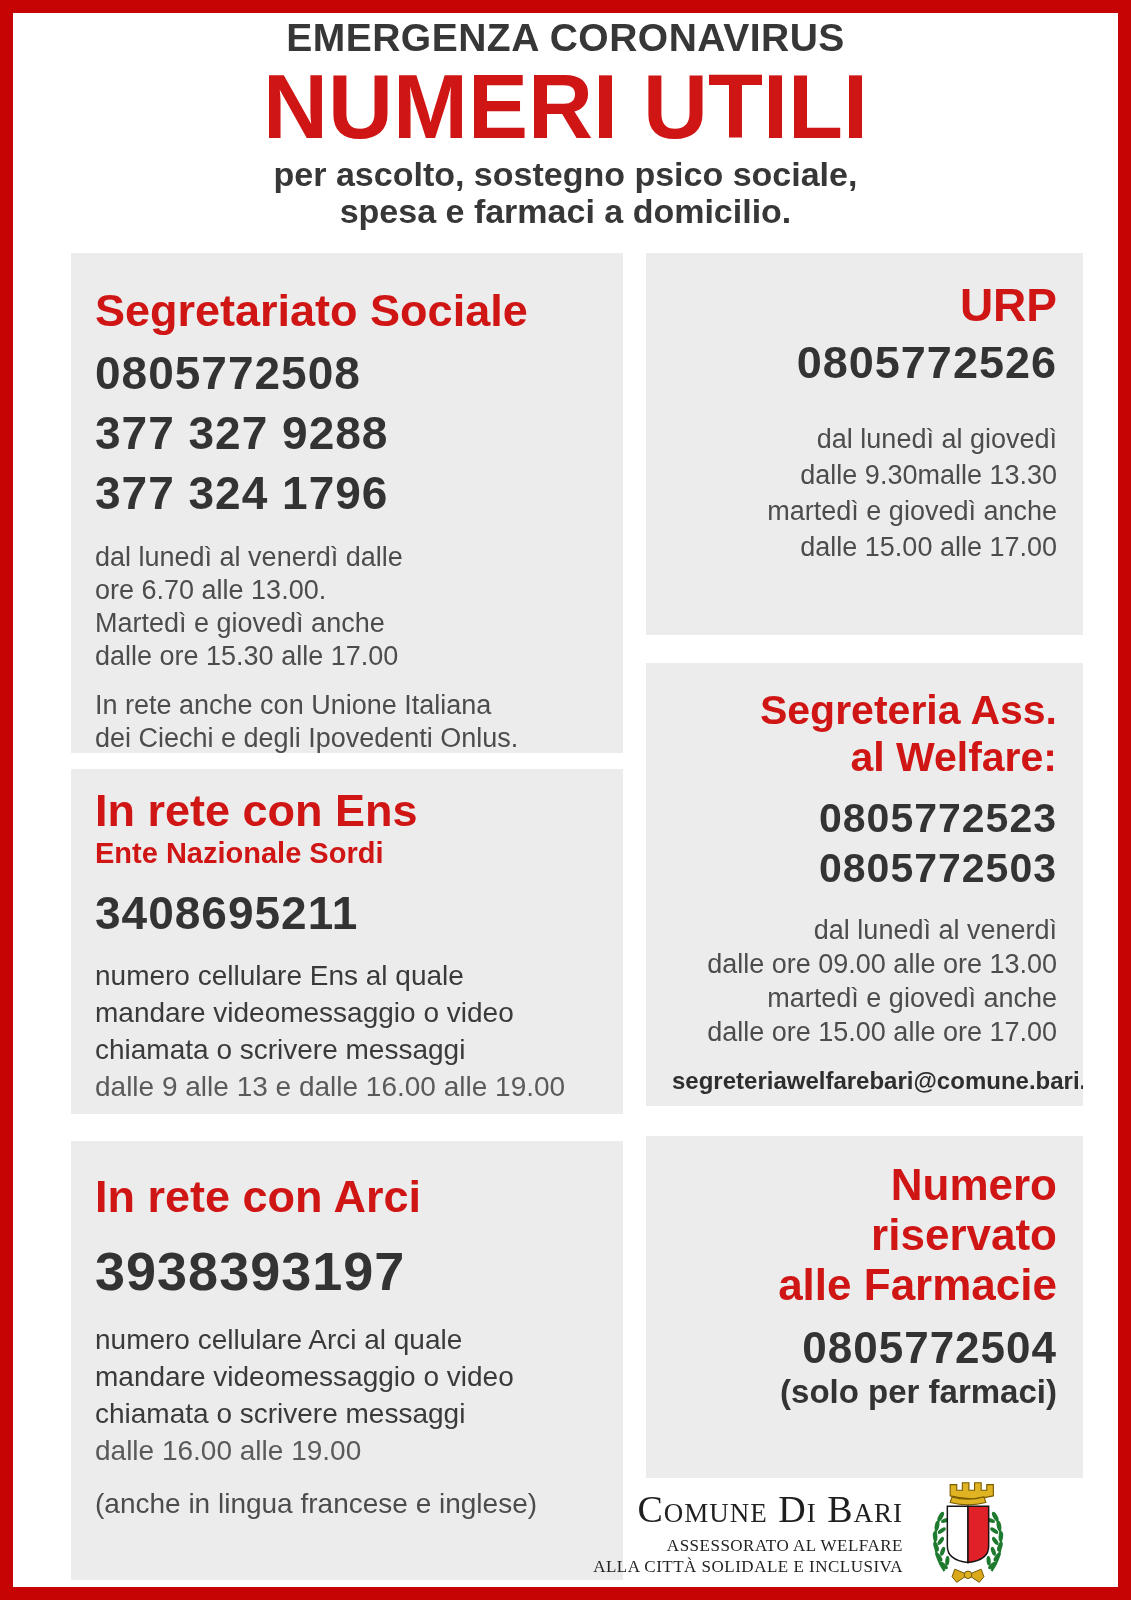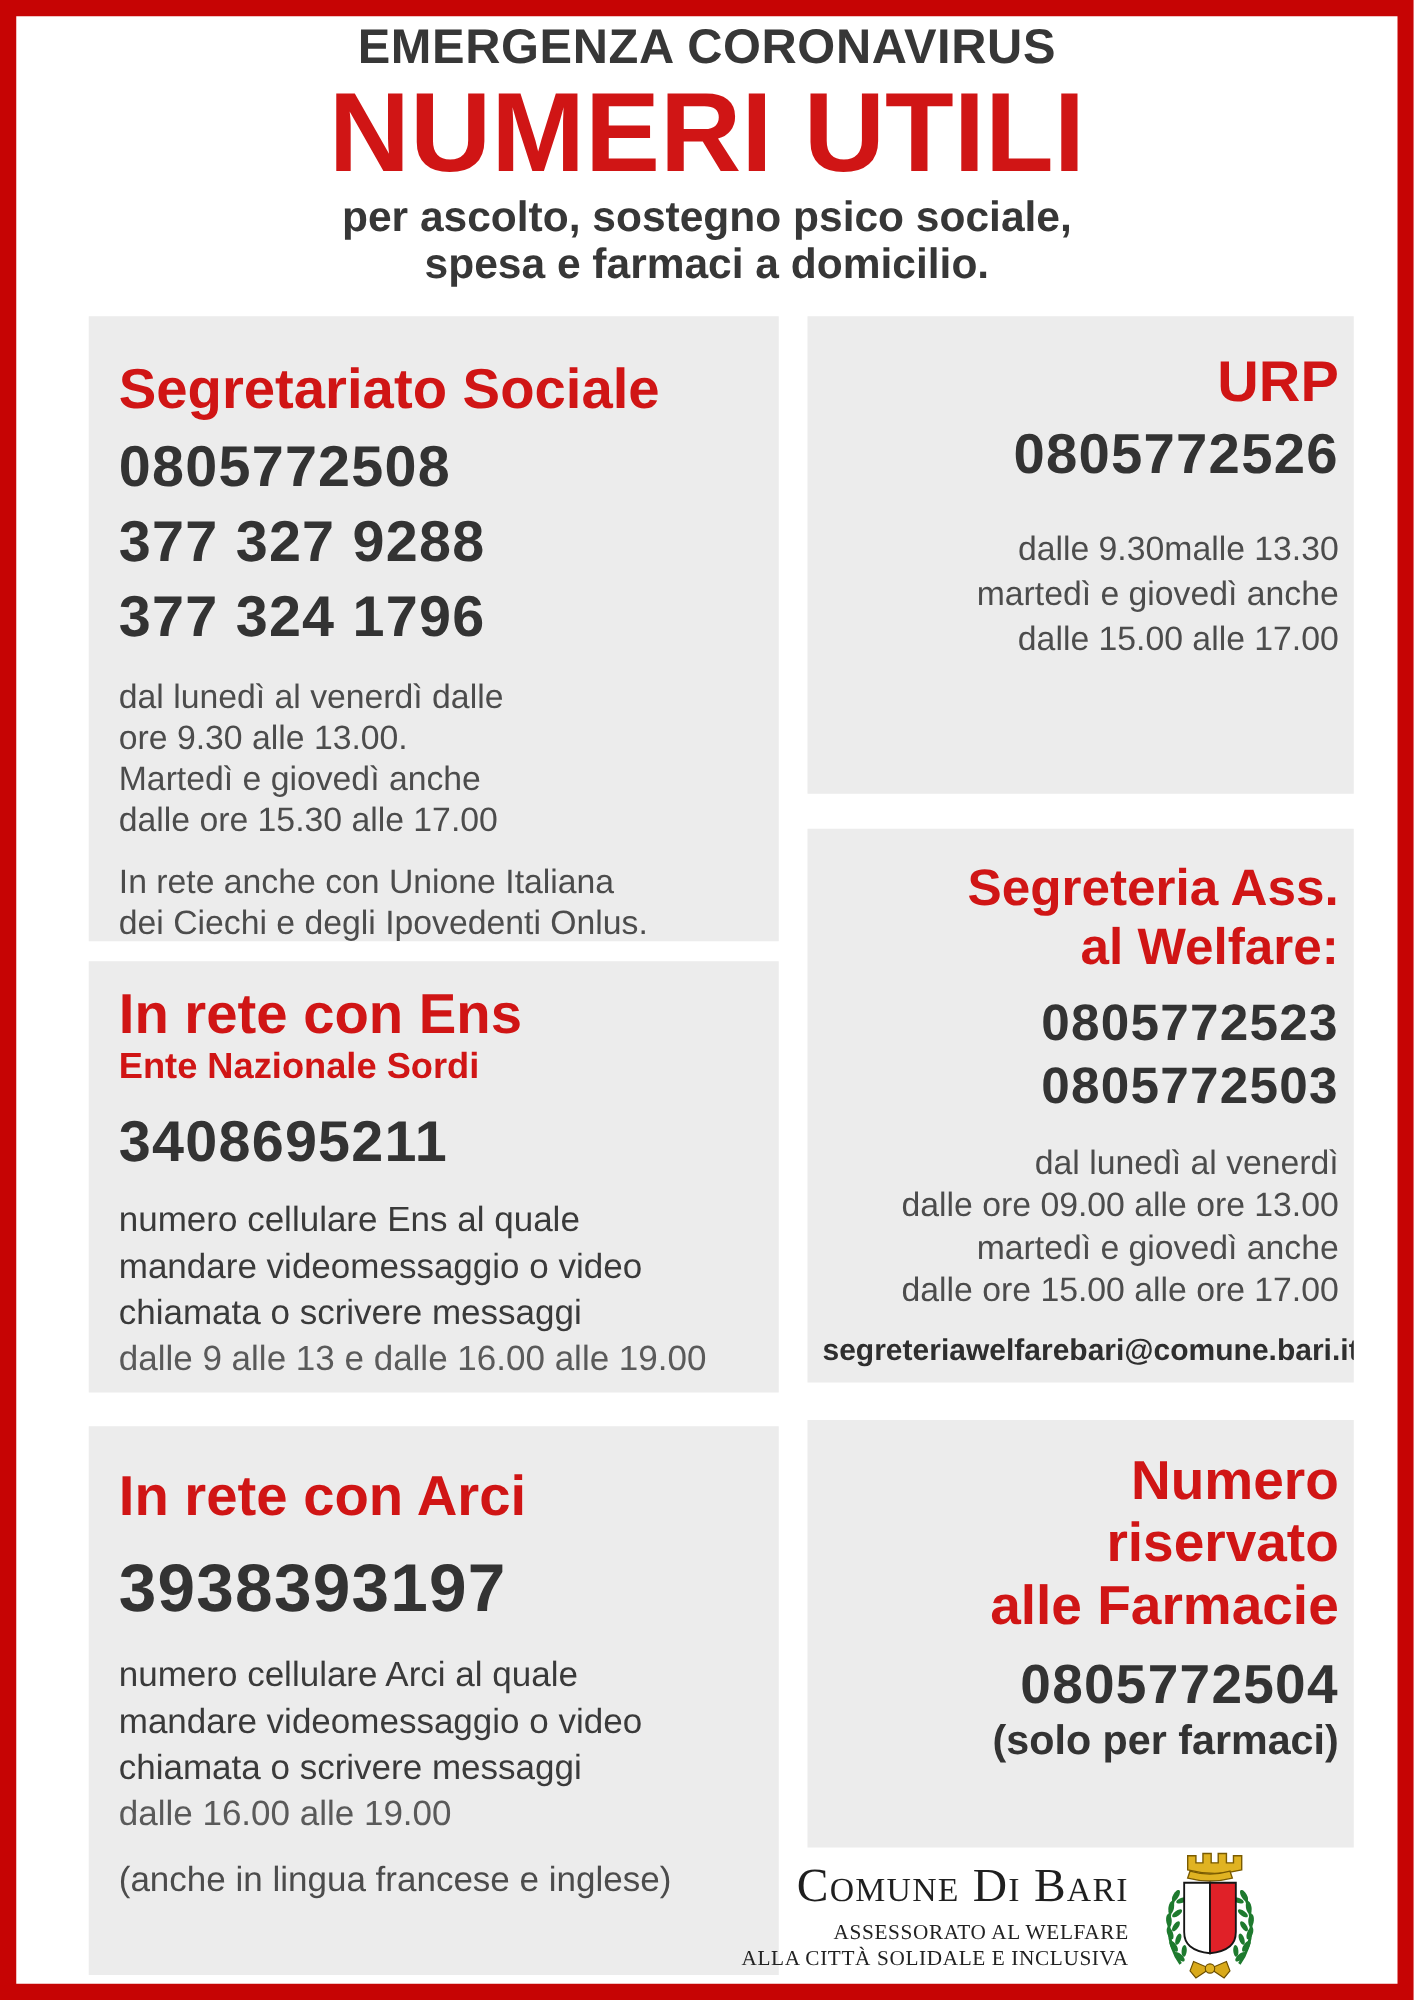--- a/index.html
+++ b/index.html
@@ -16,21 +16,21 @@
   .header{position:absolute;top:4px;left:0;width:1105px;text-align:center;}
   .supertitle{font-size:39px;font-weight:800;color:#373737;letter-spacing:.5px;line-height:1.1;}
   .title{margin:2px 0 0 0;font-size:90px;font-weight:800;color:#d01515;letter-spacing:0;line-height:1.0;}
   .subtitle{margin-top:4px;font-size:34px;font-weight:700;color:#373737;line-height:1.08;}
   
   .col{position:absolute;top:240px;}
   .col-left{left:58px;width:552px;}
   .col-right{left:633px;width:437px;}
   .box{background:#ececec;box-sizing:border-box;overflow:hidden;}
   .col-left .box{padding:0 24px;text-align:left;}
-  .col-right .box{padding:0 12px;text-align:right;}
+  .col-right .box{padding:0 26px;text-align:right;}
   .box-seg{height:500px;margin-bottom:16px;}
   .box-ens{height:345px;margin-bottom:27px;}
   .box-arci{height:439px;}
   .box-urp{height:382px;margin-bottom:28px;}
   .box-welfare{height:443px;margin-bottom:30px;}
   .box-farmacie{height:342px;}
   .red-h{color:#d01515;font-weight:800;margin:0;}
   .seg-title{font-size:45px;line-height:52px;margin-top:32px;}
   .seg-numbers{margin-top:6px;font-size:46px;font-weight:800;color:#333;line-height:60px;letter-spacing:1px;}
   .light{font-weight:400;color:#4c4c4c;}
@@ -80,21 +80,21 @@
 
     <section class="box box-seg">
       <h2 class="red-h seg-title">Segretariato Sociale</h2>
       <div class="seg-numbers">
         <div>0805772508</div>
         <div>377 327 9288</div>
         <div>377 324 1796</div>
       </div>
       <div class="seg-schedule light">
         <div>dal lunedì al venerdì dalle</div>
-        <div>ore 9.30 alle 13.00.</div>
+        <div>ore 6.70 alle 13.00.</div>
         <div>Martedì e giovedì anche</div>
         <div>dalle ore 15.30 alle 17.00</div>
       </div>
       <div class="seg-note light">
         <div>In rete anche con Unione Italiana</div>
         <div>dei Ciechi e degli Ipovedenti Onlus.</div>
       </div>
     </section>
 
     <section class="box box-ens">
@@ -122,20 +122,21 @@
     </section>
 
   </div>
 
   <div class="col col-right">
 
     <section class="box box-urp">
       <h2 class="red-h urp-title">URP</h2>
       <div class="urp-number">0805772526</div>
       <div class="urp-schedule light">
+        <div>dal lunedì al giovedì</div>
         <div>dalle 9.30malle 13.30</div>
         <div>martedì e giovedì anche</div>
         <div>dalle 15.00 alle 17.00</div>
       </div>
     </section>
 
     <section class="box box-welfare">
       <h2 class="red-h welfare-title">
         <div>Segreteria Ass.</div>
         <div>al Welfare:</div>

